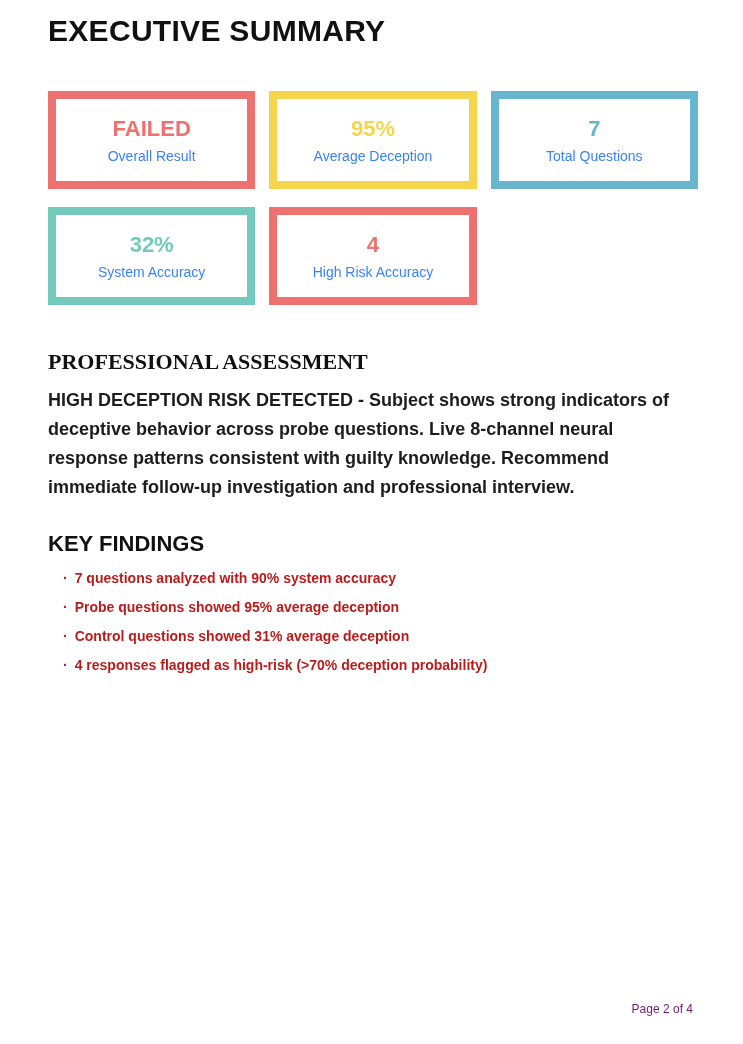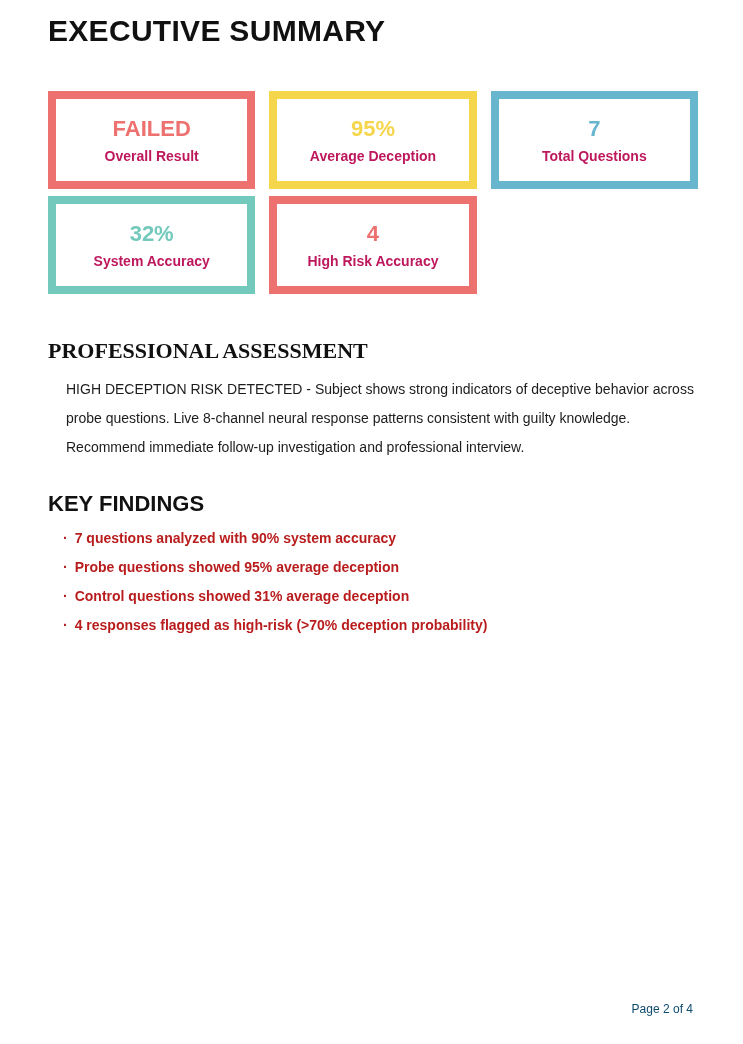--- a/index.html
+++ b/index.html
@@ -19,51 +19,50 @@
     font-weight: bold;
     letter-spacing: 0.3px;
     line-height: 34px;
     color: #111111;
   }
 
   .stat-grid {
     margin-top: 43px;
     display: grid;
     grid-template-columns: repeat(3, 1fr);
-    gap: 7px 14px;
+    gap: 18px 14px;
   }
   .stat-card {
     height: 98px;
     background: #ffffff;
     border: 8px solid #cccccc; 
     display: flex;
     flex-direction: column;
     align-items: center;
     justify-content: center;
     gap: 9px;
     text-align: center;
   }
   .stat-value { font-size: 22px; font-weight: bold; line-height: 22px; }
-  .stat-label { font-size: 14px; font-weight: bold; color: #be185d; line-height: 14px; }
+  .stat-label { font-size: 14px; font-weight: normal; color: #3b82f6; line-height: 14px; }
 
   .section-heading {
     font-size: 22px;
     font-weight: bold;
     line-height: 25px;
     color: #111111;
   }
   .assessment-heading { margin-top: 44px; font-family: Liberation Serif, serif; }
   .assessment-body {
     margin-top: 12px;
     max-width: 652px;
-    font-size: 14px;
+    font-size: 18px;
     line-height: 29px;
-    font-weight: normal;
+    font-weight: bold;
     color: #1c1c1c;
-    margin-left: 18px;
   }
   .findings-heading { margin-top: 29px; }
   .findings-list {
     list-style: none;
     margin-top: 15px;
     margin-left: 15px;
   }
   .findings-list li {
     font-size: 14px;
     font-weight: bold;
@@ -75,21 +74,21 @@
     content: "\00B7";
     font-weight: bold;
     margin-right: 7px;
   }
 
   .page-footer {
     position: absolute;
     top: 1002px;
     right: 50px;
     font-size: 12px;
-    color: #0c4a6e;
+    color: #701a75;
     font-weight: normal;
     text-align: center;
   }
 </style>
 </head>
 <body>
 
 <div class="page">
 
   <h1 class="page-title">EXECUTIVE SUMMARY</h1>

